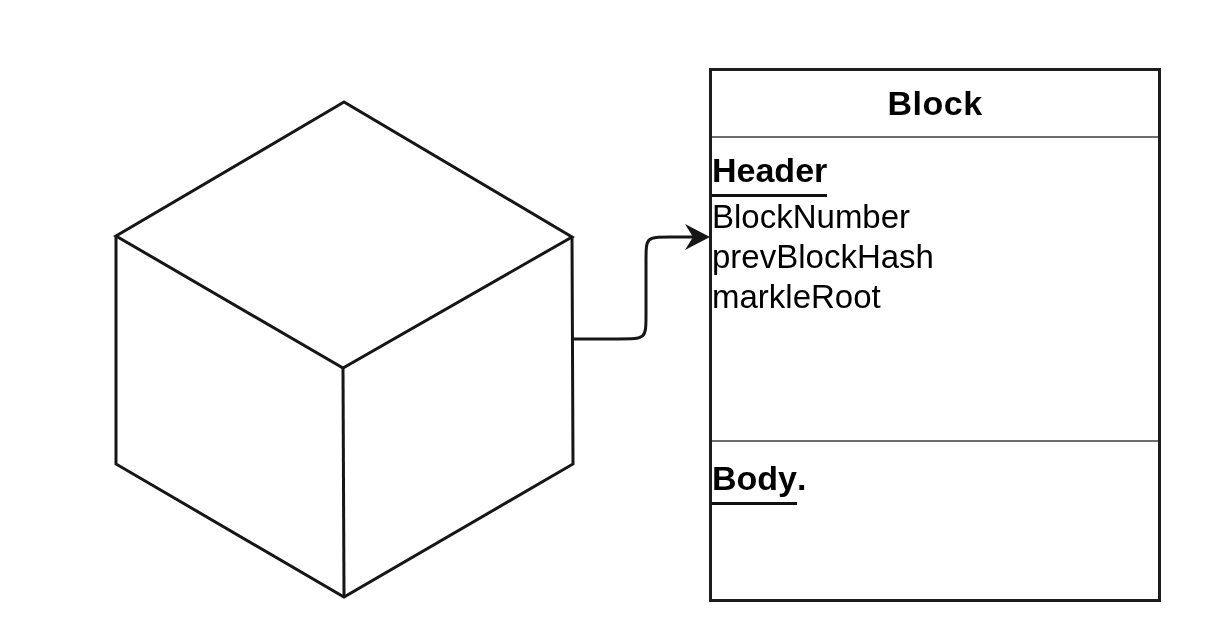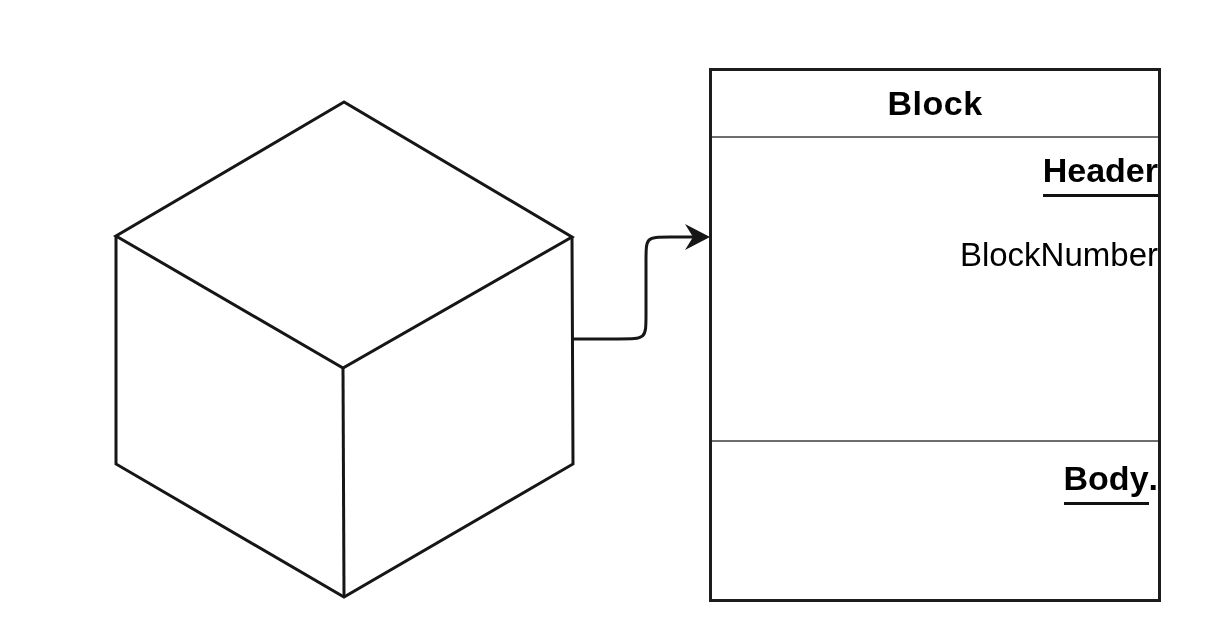--- a/index.html
+++ b/index.html
@@ -33,21 +33,21 @@
     width: 452px;
     height: 534px;
     box-sizing: border-box;
     border: 3px solid #1c1c1c;
     background: #ffffff;
     display: flex;
     flex-direction: column;
   }
   .section {
     box-sizing: border-box;
-    text-align: right;
+    text-align: left;
   }
   .sec-title {
     height: 69px;
     border-bottom: 2px solid #6e6e6e;
     display: flex;
     align-items: center;
     justify-content: center;
   }
   .sec-header {
     height: 312px;
@@ -71,21 +71,20 @@
   }
   .underlined {
     border-bottom: 3px solid #111111;
     padding-bottom: 3px;
   }
   .trailing-period {
     font-size: 34px;
     font-weight: bold;
   }
   .field-list {
-    margin-top: 38px;
     font-size: 33px;
     line-height: 40px;
   }
   .data-list {
     margin-top: 34px;
     font-size: 33px;
     line-height: 40px;
   }
 </style>
 </head>
@@ -111,20 +110,22 @@
   <div class="block-box">
 
     <div class="section sec-title">
       <span class="box-title">Block</span>
     </div>
 
     <div class="section sec-header">
       <span class="sec-heading underlined">Header</span>
       <div class="field-list">
         <div>BlockNumber</div>
+        <div>prevBlockHash</div>
+        <div>markleRoot</div>
       </div>
     </div>
 
     <div class="section sec-body">
       <span class="sec-heading underlined">Body</span><span class="trailing-period">.</span>
     </div>
 
   </div>
 </div>
 

